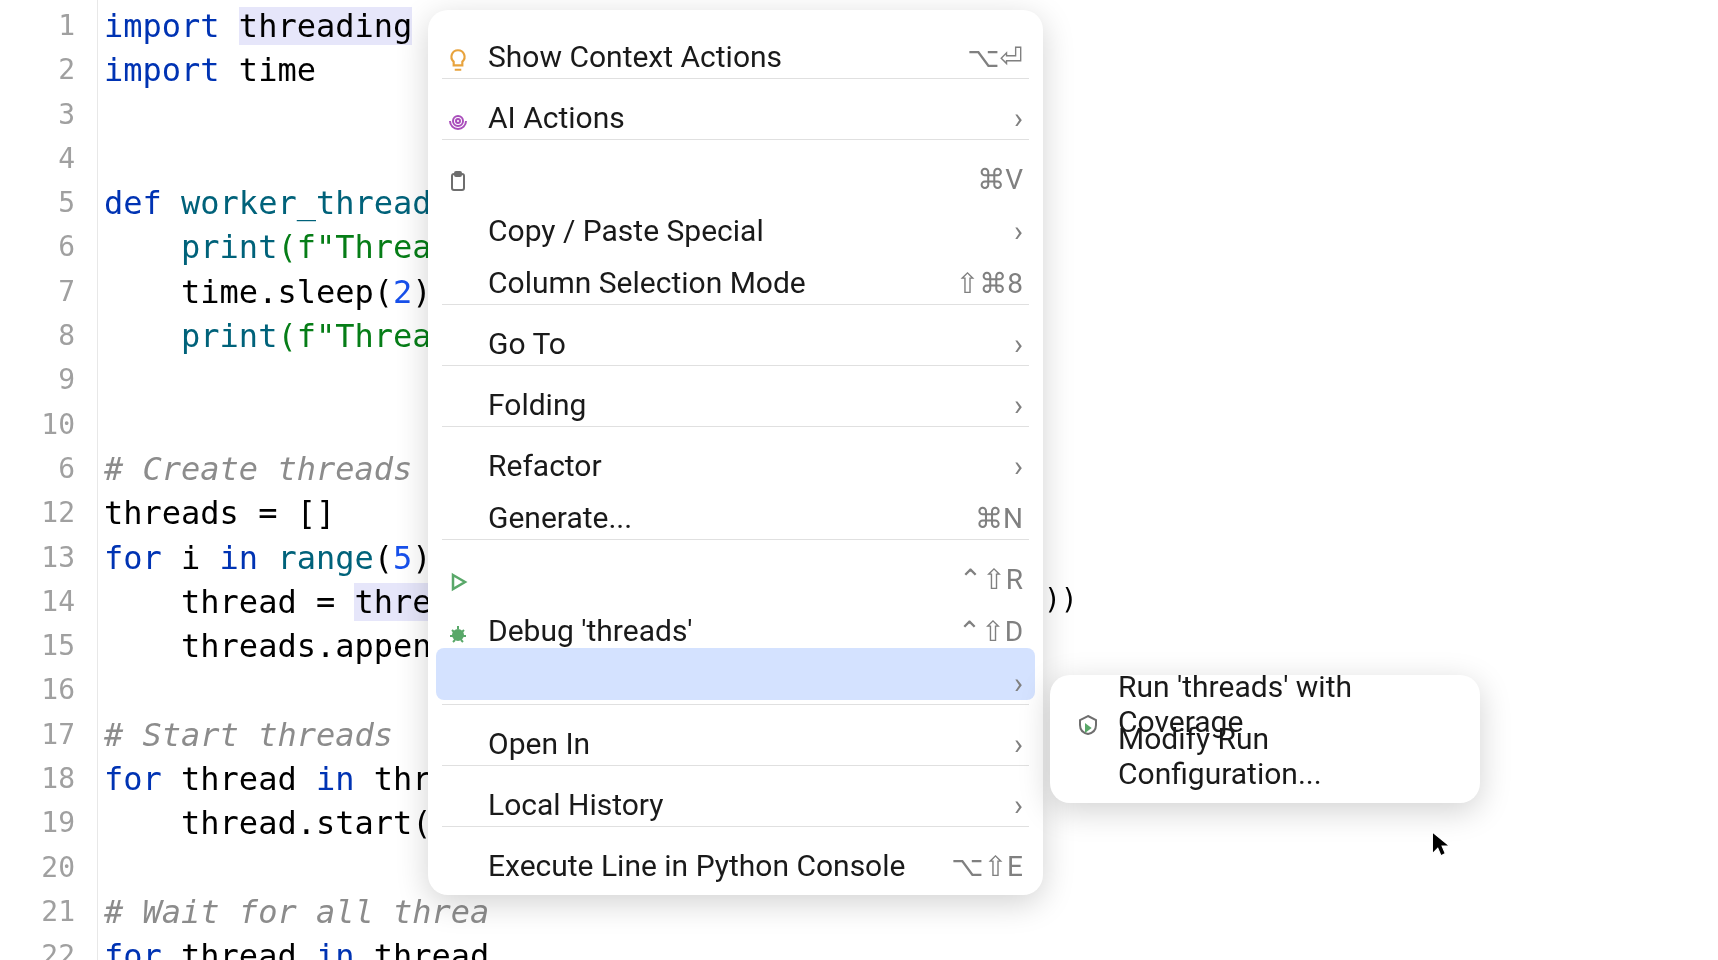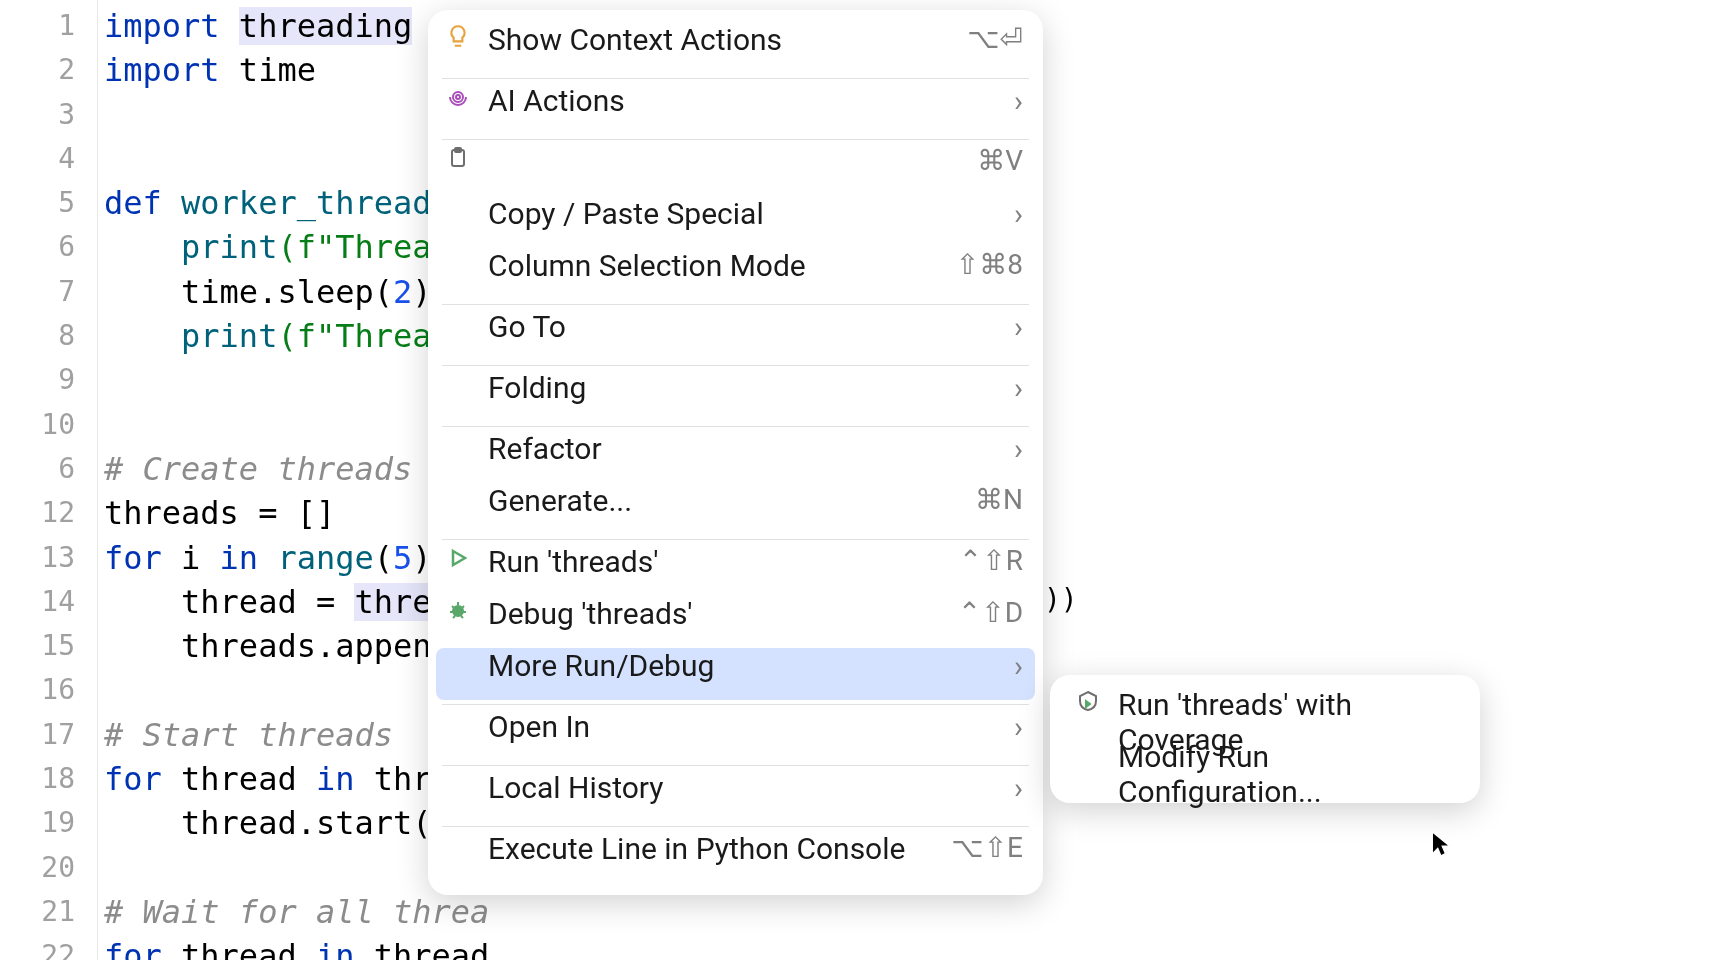--- a/index.html
+++ b/index.html
@@ -59,21 +59,21 @@
   top: 10px;
   width: 615px;
   background: #ffffff;
   border-radius: 20px;
   box-shadow: 0 8px 32px rgba(0,0,0,0.18);
   padding: 12px 0;
   font-size: 30px;
 }
 .menu-item {
   display: flex;
-  align-items: flex-start;
+  align-items: flex-end;
   height: 52px;
   padding: 0 20px 0 16px;
   cursor: default;
   position: relative;
 }
 .menu-item.hovered {
   background: #d4e2ff;
   margin: 0 8px;
   border-radius: 8px;
   padding: 0 12px 0 8px;
@@ -262,36 +262,34 @@
     <span class="menu-label">Generate...</span>
     <span class="menu-shortcut">⌘N</span>
   </div>
   <div class="menu-divider"></div>
   <div class="menu-item">
     <span class="menu-icon">
       <svg viewBox="0 0 24 24" width="24" height="24" fill="none" stroke="#59a869" stroke-width="2.5">
           <path d="M7 5l12 7-12 7V5z"></path>
         </svg>
     </span>
-    <span class="menu-label">Run 'threads'</span>
     <span class="menu-shortcut">⌃⇧R</span>
   </div>
   <div class="menu-item">
     <span class="menu-icon">
       <svg viewBox="0 0 24 24" width="24" height="24" fill="#59a869">
           <circle cx="12" cy="13" r="6"></circle>
           <path d="M12 4v3M6 8l2 2M18 8l-2 2M4 14h3M17 14h3M7 20l2-2M17 20l-2-2" stroke="#59a869" stroke-width="2"></path>
         </svg>
     </span>
     <span class="menu-label">Debug 'threads'</span>
     <span class="menu-shortcut">⌃⇧D</span>
   </div>
   <div class="menu-item hovered">
     <span class="menu-icon blank"></span>
-    <span class="menu-label">More Run/Debug</span>
     <span class="menu-chevron">›</span>
   </div>
   <div class="menu-divider"></div>
   <div class="menu-item">
     <span class="menu-icon blank"></span>
     <span class="menu-label">Open In</span>
     <span class="menu-chevron">›</span>
   </div>
   <div class="menu-divider"></div>
   <div class="menu-item">

